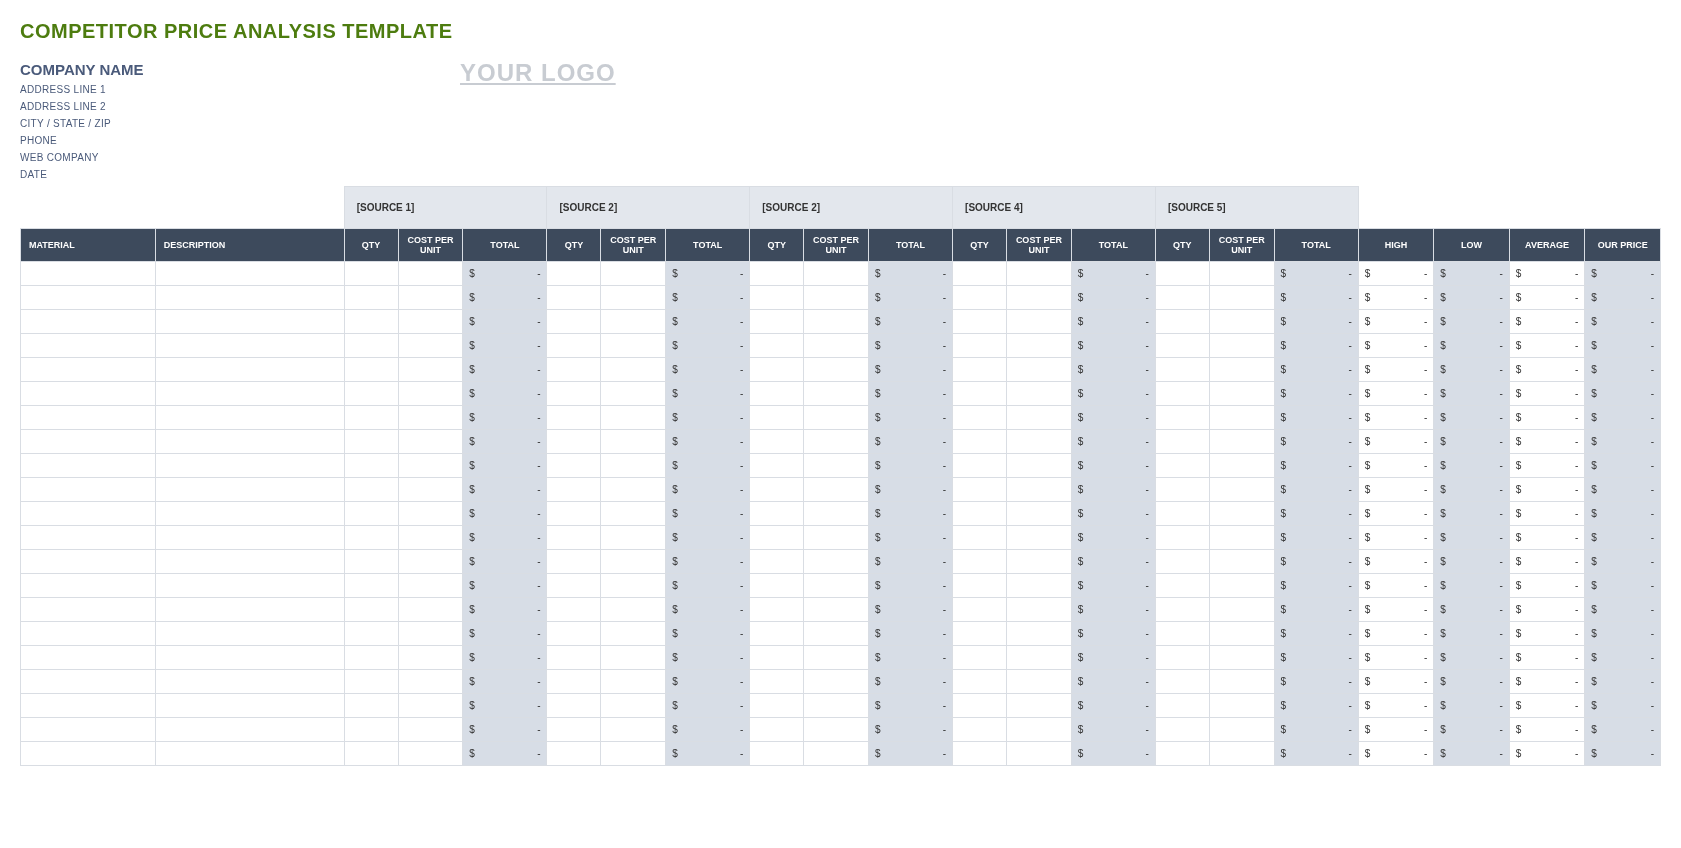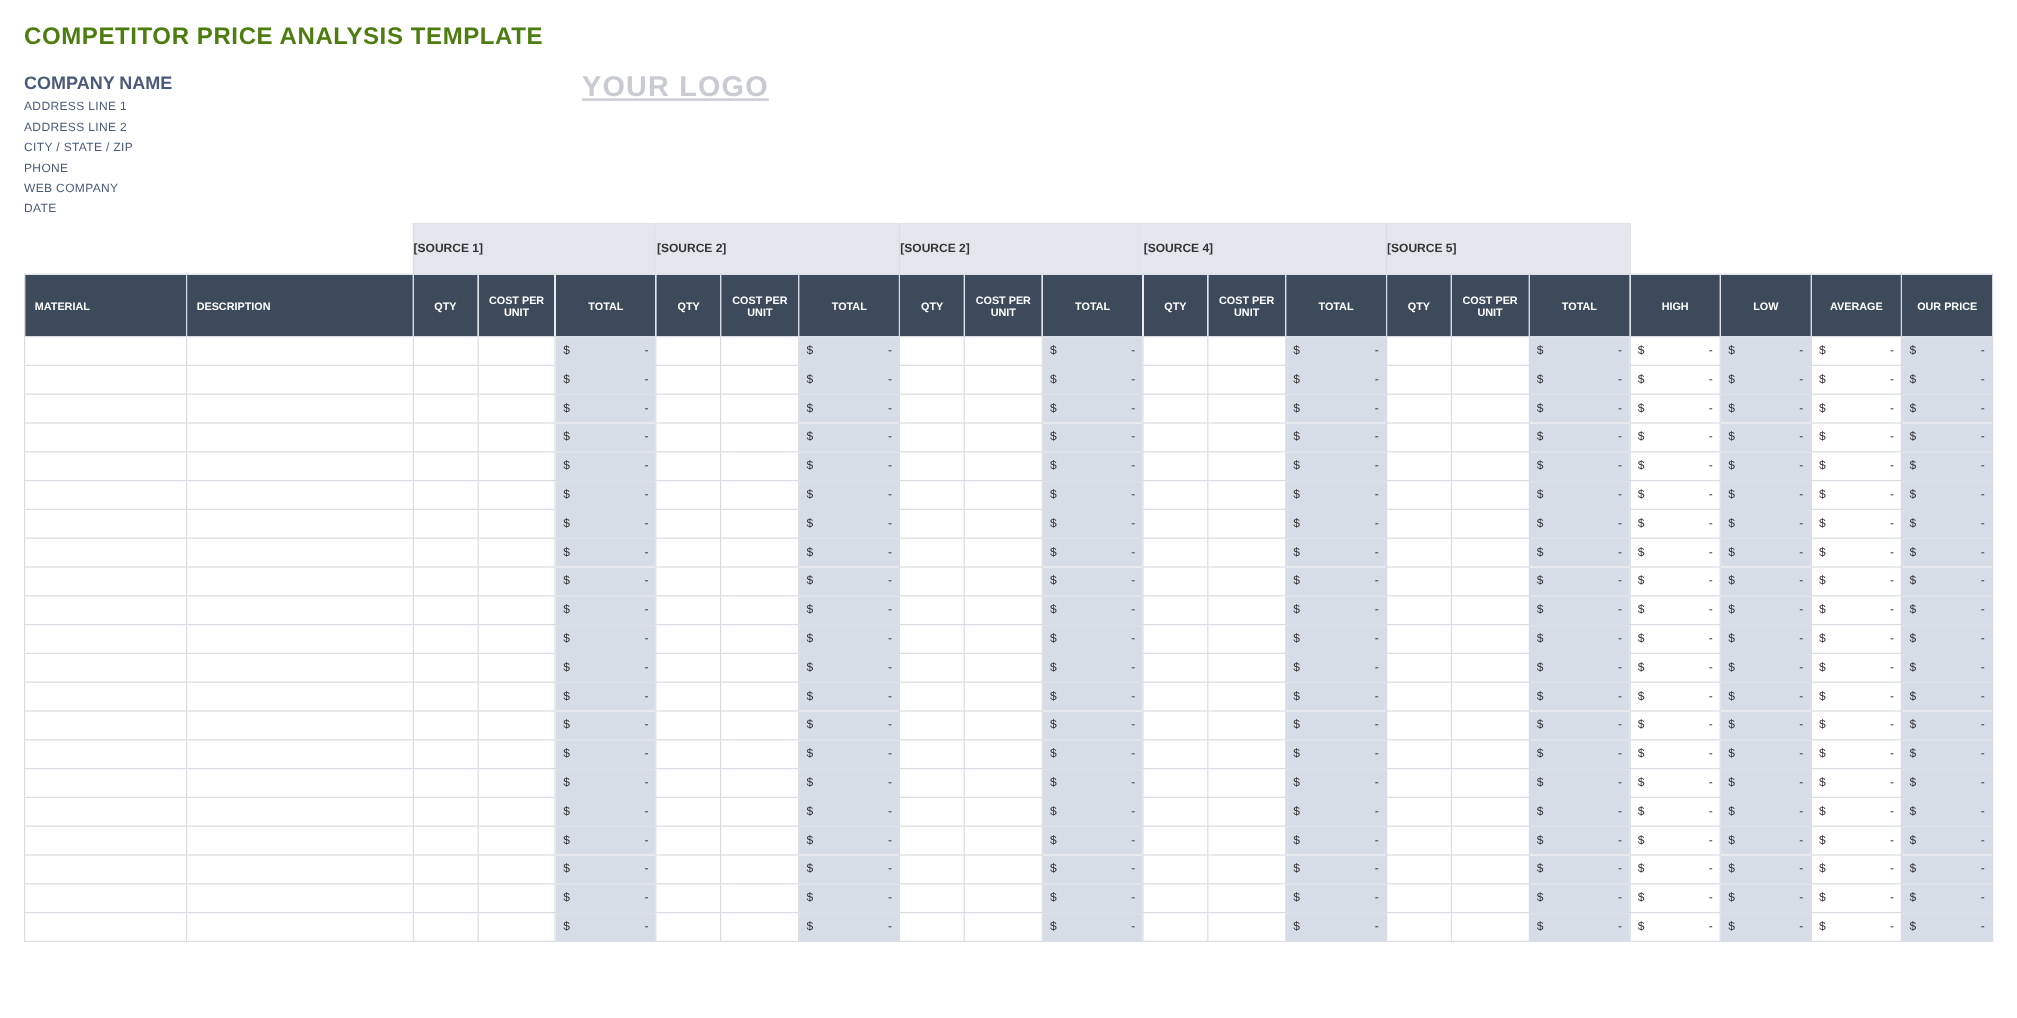--- a/index.html
+++ b/index.html
@@ -13,21 +13,20 @@
   .title {
     font-size: 20px;
     font-weight: 700;
     color: #4d7c0f;
     letter-spacing: 0.5px;
     margin-bottom: 18px;
   }
   .header-row {
     display: flex;
     align-items: flex-start;
-    gap: 25px;
   }
   .company-block { flex: 0 0 440px; }
   .company-name {
     font-size: 15px;
     font-weight: 700;
     color: #4a5a7a;
     margin-bottom: 6px;
   }
   .company-line {
     font-size: 10px;
@@ -55,31 +54,31 @@
     padding: 0;
     height: 24px;
     overflow: hidden;
   }
   .src-head {
     background: #e3e7ed;
     color: #333;
     text-align: left;
     font-weight: 700;
     font-size: 10px;
-    padding: 4px 0;
+    padding: 4px 12px;
     height: 42px;
   }
   .dark-head {
     background: #3d4a5c;
     color: #fff;
     text-align: center;
     font-weight: 700;
     font-size: 9px;
     padding: 4px 4px;
-    height: 52px;
+    height: 33px;
     vertical-align: middle;
   }
   .dark-head.left { text-align: left; padding-left: 8px; }
   .noborder { border: none; background: #fff; }
   td.input-cell { background: #fff; }
   td.money {
     background: #d7dde6;
     font-size: 10px;
     color: #333;
   }

